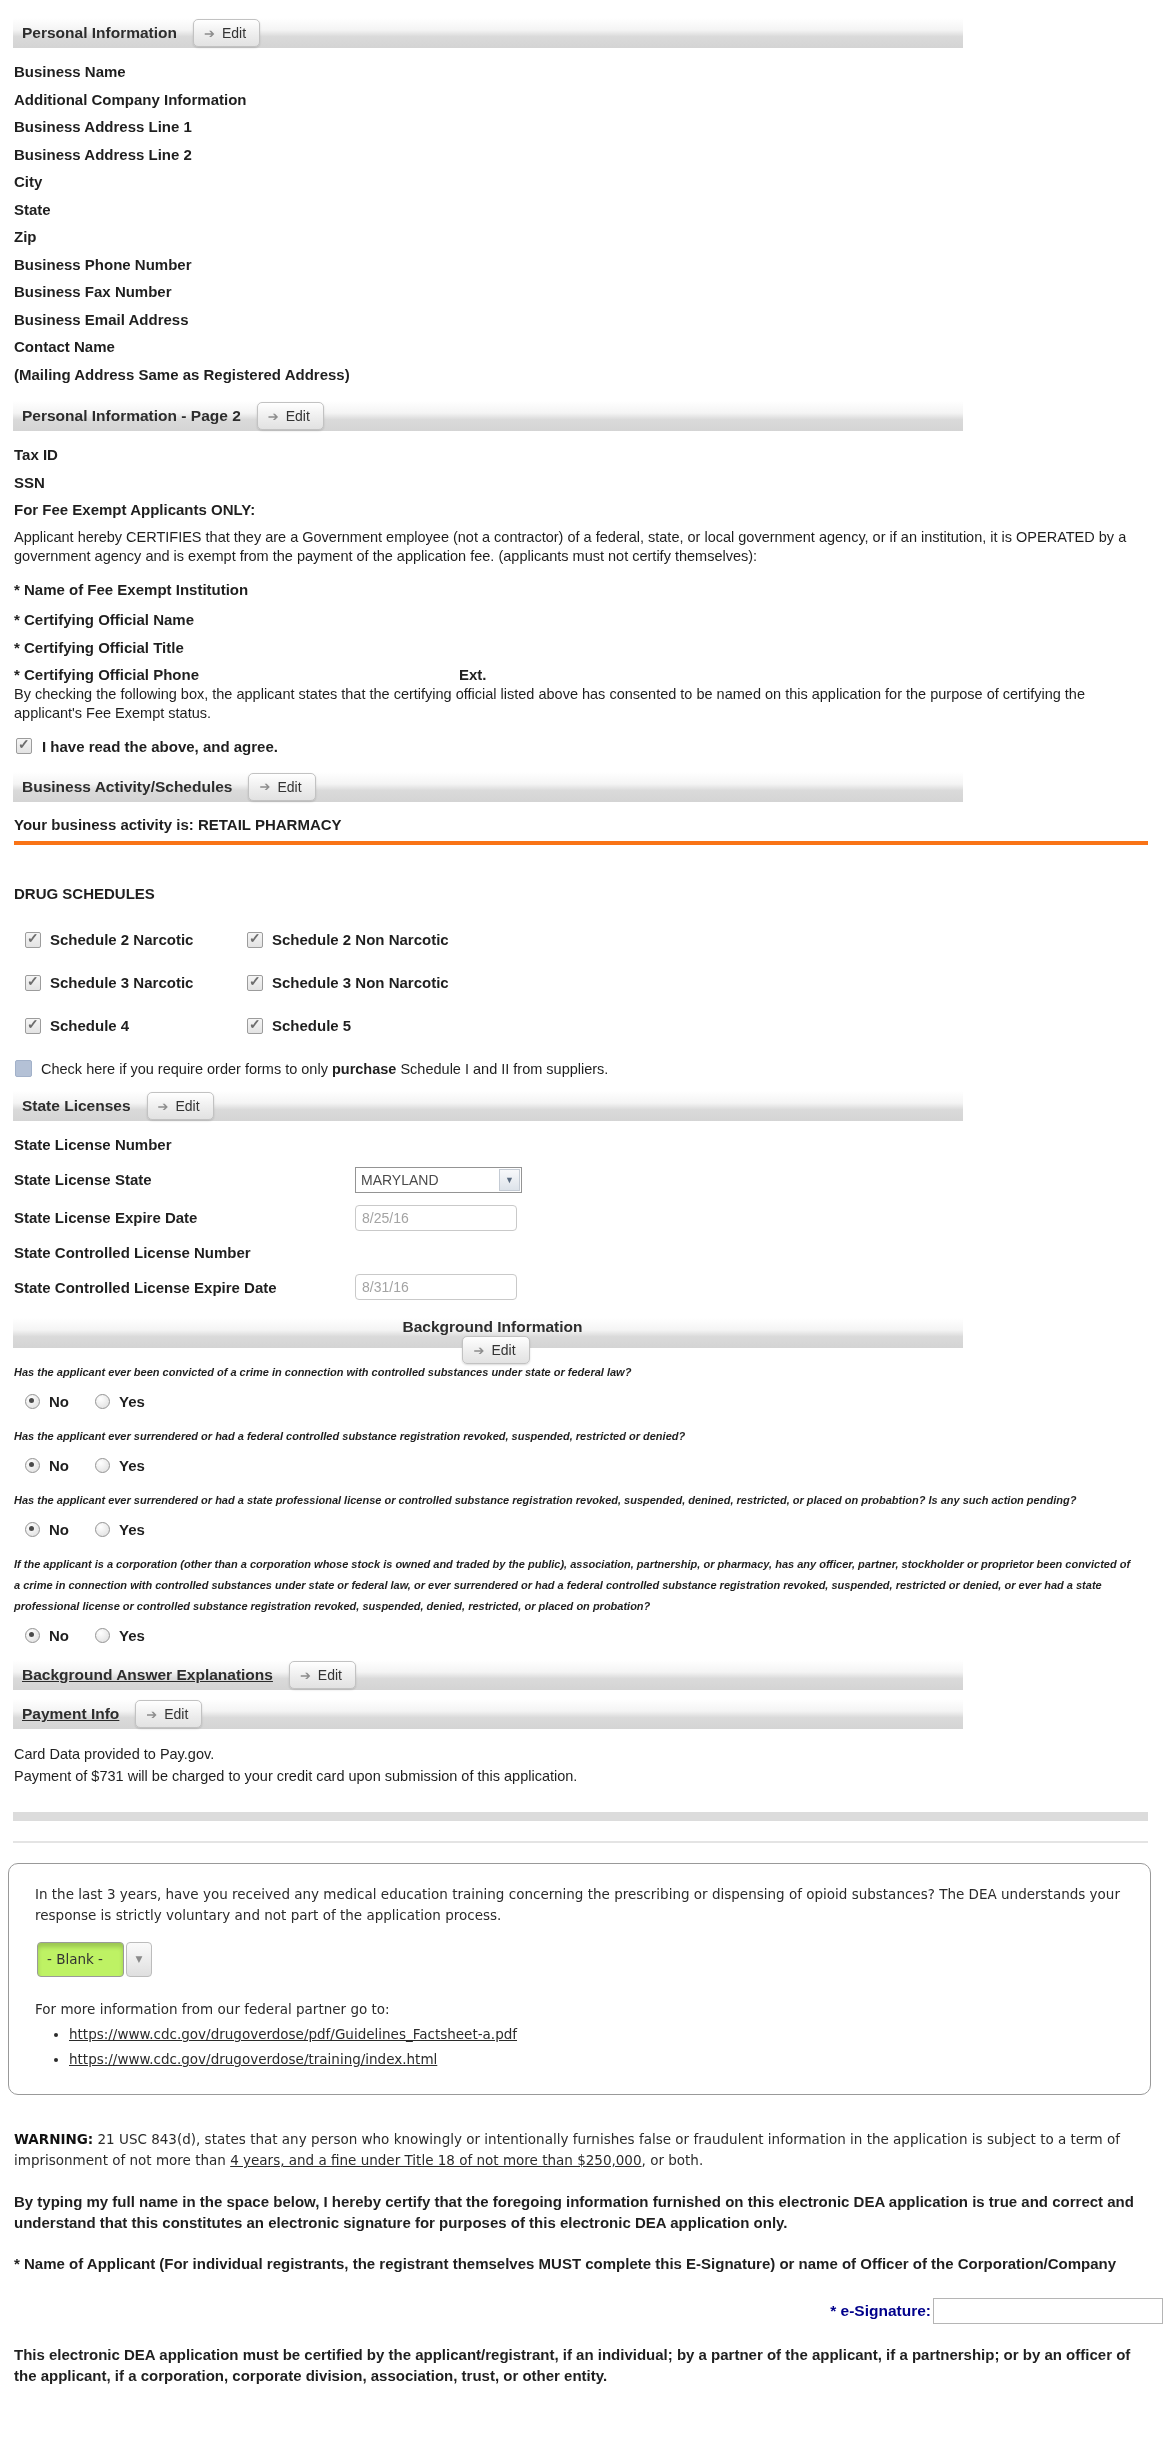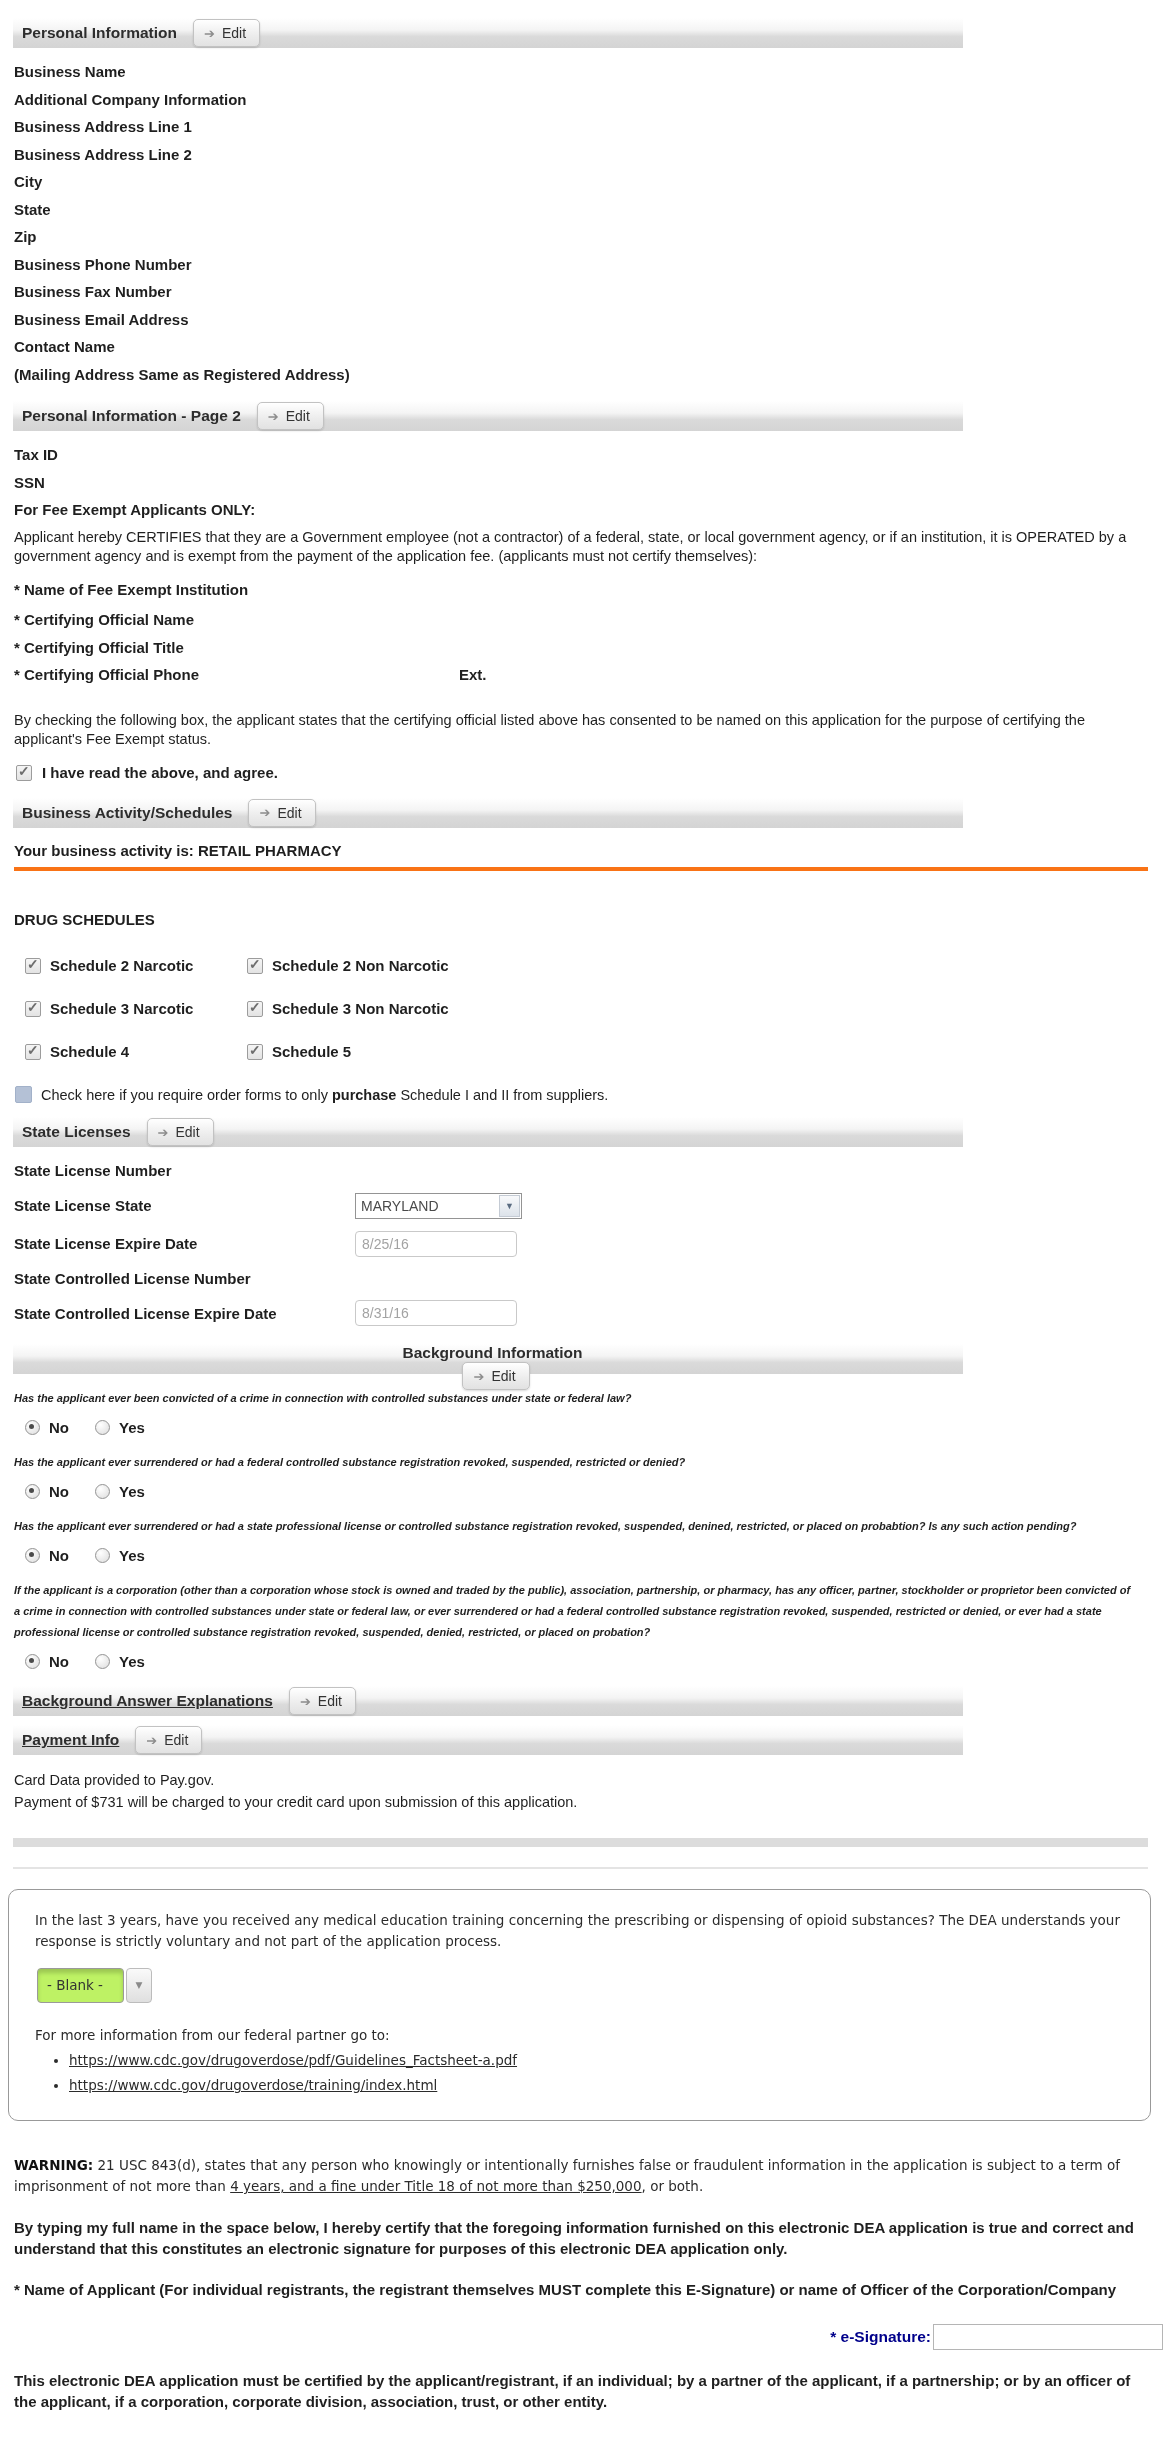--- a/index.html
+++ b/index.html
@@ -20,21 +20,21 @@
   .hint{margin:1px 0 0 14px;font-size:14.5px;line-height:19px;}
 
   
   .checkbox{display:inline-block;width:14px;height:14px;border:1px solid #9c9c9c;border-radius:2px;background:linear-gradient(#f5f5f5,#e3e3e3);position:relative;vertical-align:-2px;flex:none;}
   .checkbox.checked::after{content:"✓";position:absolute;top:-3px;left:1px;font-size:14px;font-weight:bold;color:#6e6e6e;}
   .checkbox.blue{width:15px;height:15px;background:#b4c1d6;border-color:#a2b1c9;}
   .checkbox.blue::after{color:#93a3c0;}
   .radio{display:inline-block;width:13px;height:13px;border:1px solid #949494;border-radius:50%;background:radial-gradient(circle at 35% 30%,#ffffff,#dcdcdc);position:relative;flex:none;}
   .radio.sel::after{content:"";position:absolute;top:3px;left:3px;width:5px;height:5px;border-radius:50%;background:#4b4b4b;}
 
-  .row{display:flex;align-items:flex-end;margin:10px 0 0 14px;}
+  .row{display:flex;align-items:center;margin:10px 0 0 14px;}
   .fieldrow{display:flex;align-items:center;margin:12px 0 0 14px;min-height:24px;}
   .fieldrow .lab{font-weight:bold;font-size:15px;width:341px;flex:none;}
   .select{width:160px;height:24px;border:1px solid #949494;background:#fff;display:flex;align-items:center;justify-content:space-between;font-size:14px;color:#4a4a4a;padding-left:5px;cursor:pointer;}
   .select .arrowbox{width:19px;height:20px;margin:1px;border:1px solid #c4cbd4;background:linear-gradient(#f8f9fb,#dde3ea);display:flex;align-items:center;justify-content:center;color:#5a6b80;font-size:9px;}
   input.datebox{width:148px;height:20px;border:1px solid #c9c9c9;border-radius:4px;font-size:14px;color:#a3a3a3;padding:2px 6px;font-family:"Liberation Sans",sans-serif;}
 
   
   .sched-grid{margin:28px 0 0 25px;display:grid;grid-template-columns:222px auto;row-gap:26px;width:520px;}
   .sched-item{display:flex;align-items:center;gap:9px;font-weight:bold;font-size:15px;}
 
@@ -104,21 +104,21 @@
   <div class="flabel">SSN</div>
   <div class="flabel">For Fee Exempt Applicants ONLY:</div>
   <div class="ptext" style="max-width:1120px;">Applicant hereby CERTIFIES that they are a Government employee (not a contractor) of a federal, state, or local government agency, or if an institution, it is OPERATED by a government agency and is exempt from the payment of the application fee. (applicants must not certify themselves):</div>
   <div class="flabel" style="margin-top:14px;">* Name of Fee Exempt Institution</div>
   <div class="flabel" style="margin-top:12px;">* Certifying Official Name</div>
   <div class="flabel">* Certifying Official Title</div>
   <div class="flabel" style="display:flex;">
     <span style="width:445px;flex:none;">* Certifying Official Phone</span>
     <span>Ext.</span>
   </div>
-  <div class="ptext" style="max-width:1120px;margin-top:26px;">By checking the following box, the applicant states that the certifying official listed above has consented to be named on this application for the purpose of certifying the applicant's Fee Exempt status.</div>
+  <div class="ptext" style="max-width:1120px;margin-top:0;">By checking the following box, the applicant states that the certifying official listed above has consented to be named on this application for the purpose of certifying the applicant's Fee Exempt status.</div>
   <div class="row" style="gap:10px;margin-top:14px;margin-left:16px;">
     <span class="checkbox checked"></span>
     <span style="font-weight:bold;font-size:15px;">I have read the above, and agree.</span>
   </div>
 
   <div class="bar" style="margin-top:17px;">
     <span class="bar-title">Business Activity/Schedules</span>
     <button class="edit-btn">
       <span class="edit-arrow">➔</span>
       <span>Edit</span>

